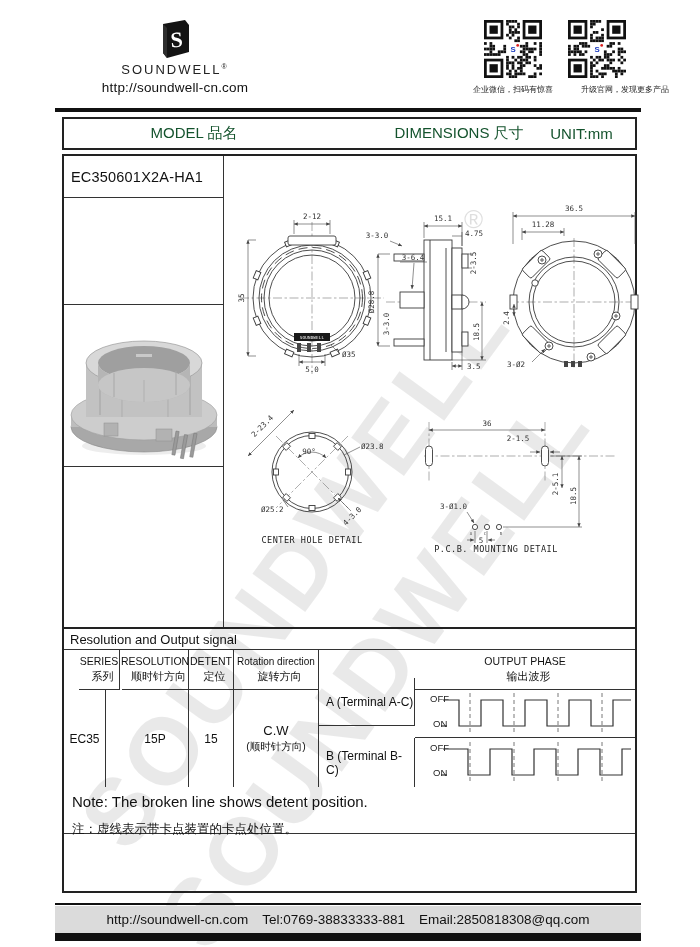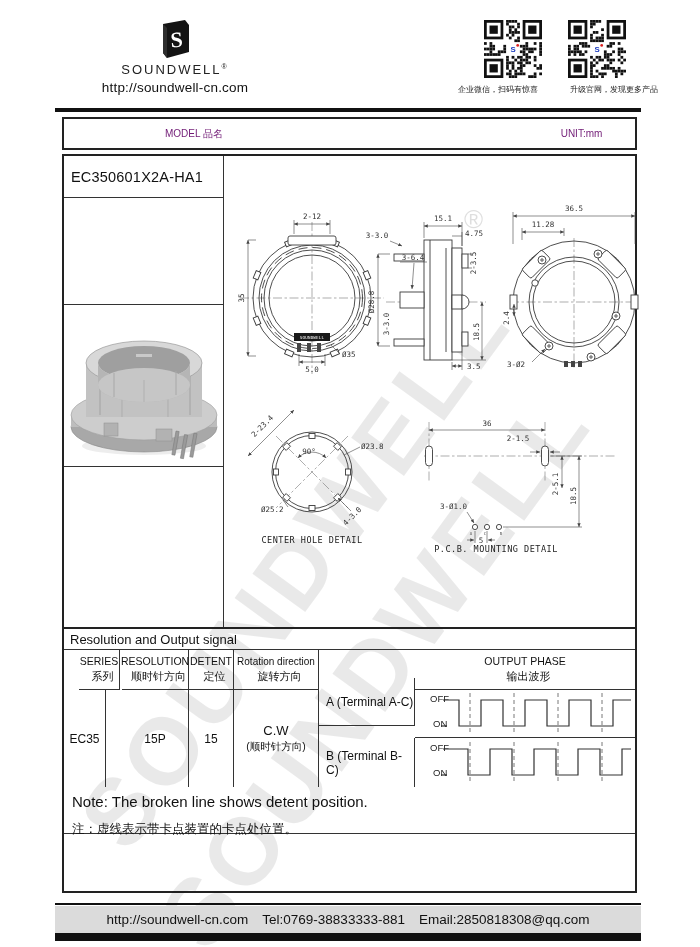--- a/index.html
+++ b/index.html
@@ -6,27 +6,27 @@
   body { background:#fff; font-family:"Liberation Sans", sans-serif; color:#111; }
   #page { position:relative; width:700px; height:947px; background:#fff; overflow:hidden; }
 
   
   #logo-block { position:absolute; left:95px; top:18px; width:160px; text-align:center; }
   #logo-icon { display:block; margin:0 auto; }
   #brand-line { font-size:13px; letter-spacing:2px; color:#222; margin-top:2px; }
   #brand-line sup { font-size:7px; }
   #site-line { font-size:13.5px; color:#111; margin-top:3px; letter-spacing:0.2px; }
   .qr-box { position:absolute; top:20px; width:58px; height:58px; }
-  .qr-cap { position:absolute; top:84px; width:110px; font-size:8px; color:#222; white-space:nowrap; }
+  .qr-cap { position:absolute; top:84px; width:110px; font-size:8px; color:#222; text-align:center; white-space:nowrap; }
 
   .hr-heavy { position:absolute; left:55px; width:586px; background:#111; }
 
   
   #title-bar { position:absolute; left:62px; top:117px; width:575px; height:33px; border:2px solid #222; }
-  #title-bar .tcell { position:absolute; top:0; height:100%; display:flex; align-items:center; justify-content:center; font-size:10px; color:#701a75;text-align:center; }
+  #title-bar .tcell { position:absolute; top:0; height:100%; display:flex; align-items:center; justify-content:center; font-size:15px; color:#14532d;text-align:center; }
 
   
   #main-box { position:absolute; left:62px; top:154px; width:575px; height:739px; border:2px solid #222; }
   .abs { position:absolute; }
   #left-col-divider { left:159px; top:0; width:1px; height:471px; background:#333; }
   #model-row { left:0; top:0; width:160px; height:42px; border-bottom:1px solid #333; display:flex; align-items:center; padding-left:7px; font-size:14.5px; letter-spacing:0.2px; }
   #photo-box { left:0; top:148px; width:160px; height:163px; border-top:1px solid #333; border-bottom:1px solid #333; }
 
   .watermark { position:absolute; font-size:95px; font-weight:600; letter-spacing:5px; color:rgba(0,0,0,0.085); transform-origin:0 50%; transform:rotate(-54deg); white-space:nowrap; z-index:0; pointer-events:none; }
   #wm-reg { position:absolute; left:400px; top:48px; font-size:26px; color:rgba(0,0,0,0.13); z-index:0; }
@@ -321,20 +321,21 @@
       <text x="31.5" y="35.099999999999994" text-anchor="middle" font-size="8.5" font-weight="bold" fill="#1a3bbf" font-family="Liberation Sans, sans-serif">S</text>
       <circle cx="36.599999999999994" cy="27.599999999999998" r="1.5" fill="#d22"></circle>
     </svg>
   <div class="qr-cap" style="left:458px">企业微信，扫码有惊喜</div>
   <div class="qr-cap" style="left:570px">升级官网，发现更多产品</div>
 
   <div class="hr-heavy" style="top:108px;height:4px"></div>
 
   <div id="title-bar">
     <div class="tcell" style="left:40px;width:180px">MODEL 品名</div>
+    <div class="tcell" style="left:300px;width:190px">DIMENSIONS 尺寸</div>
     <div class="tcell" style="left:465px;width:105px">UNIT:mm</div>
   </div>
 
   <div id="main-box">
 
     <div class="watermark" style="left:38px;top:626px">SOUNDWELL</div>
     <div class="watermark" style="left:118px;top:726px">SOUNDWELL</div>
     <div id="wm-reg">®</div>
 
     <div class="abs" id="model-row">EC350601X2A-HA1</div>

